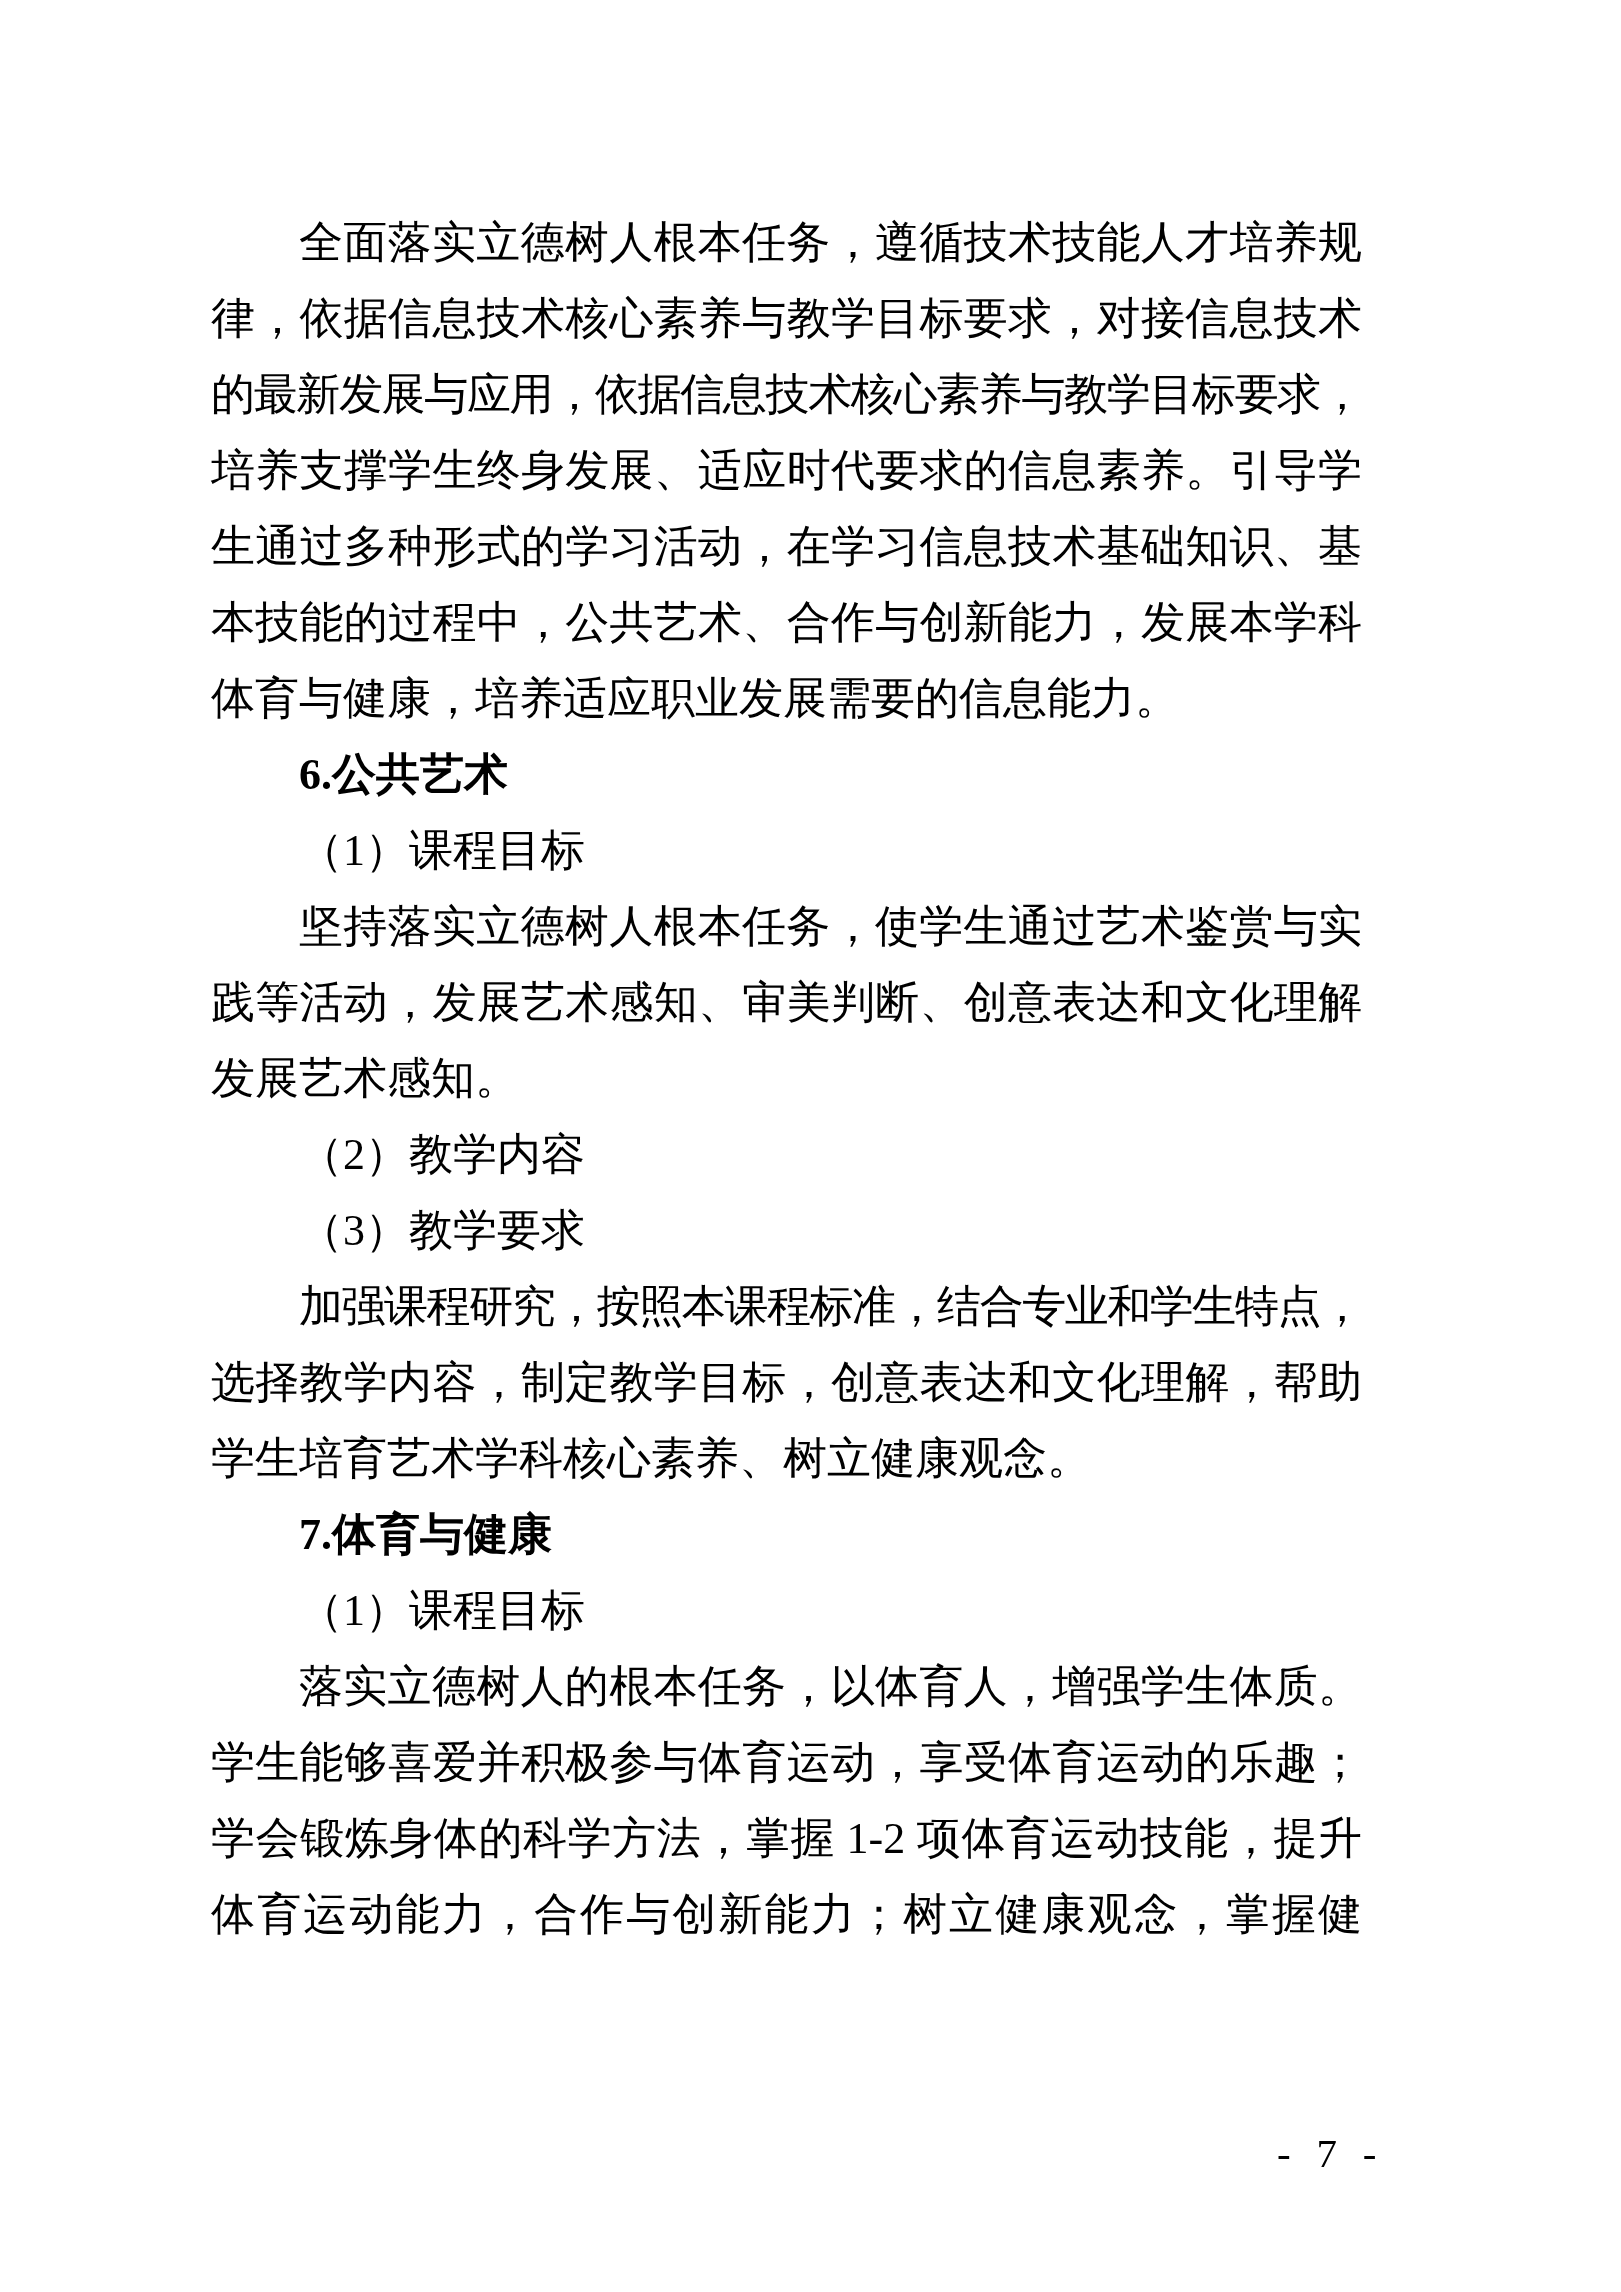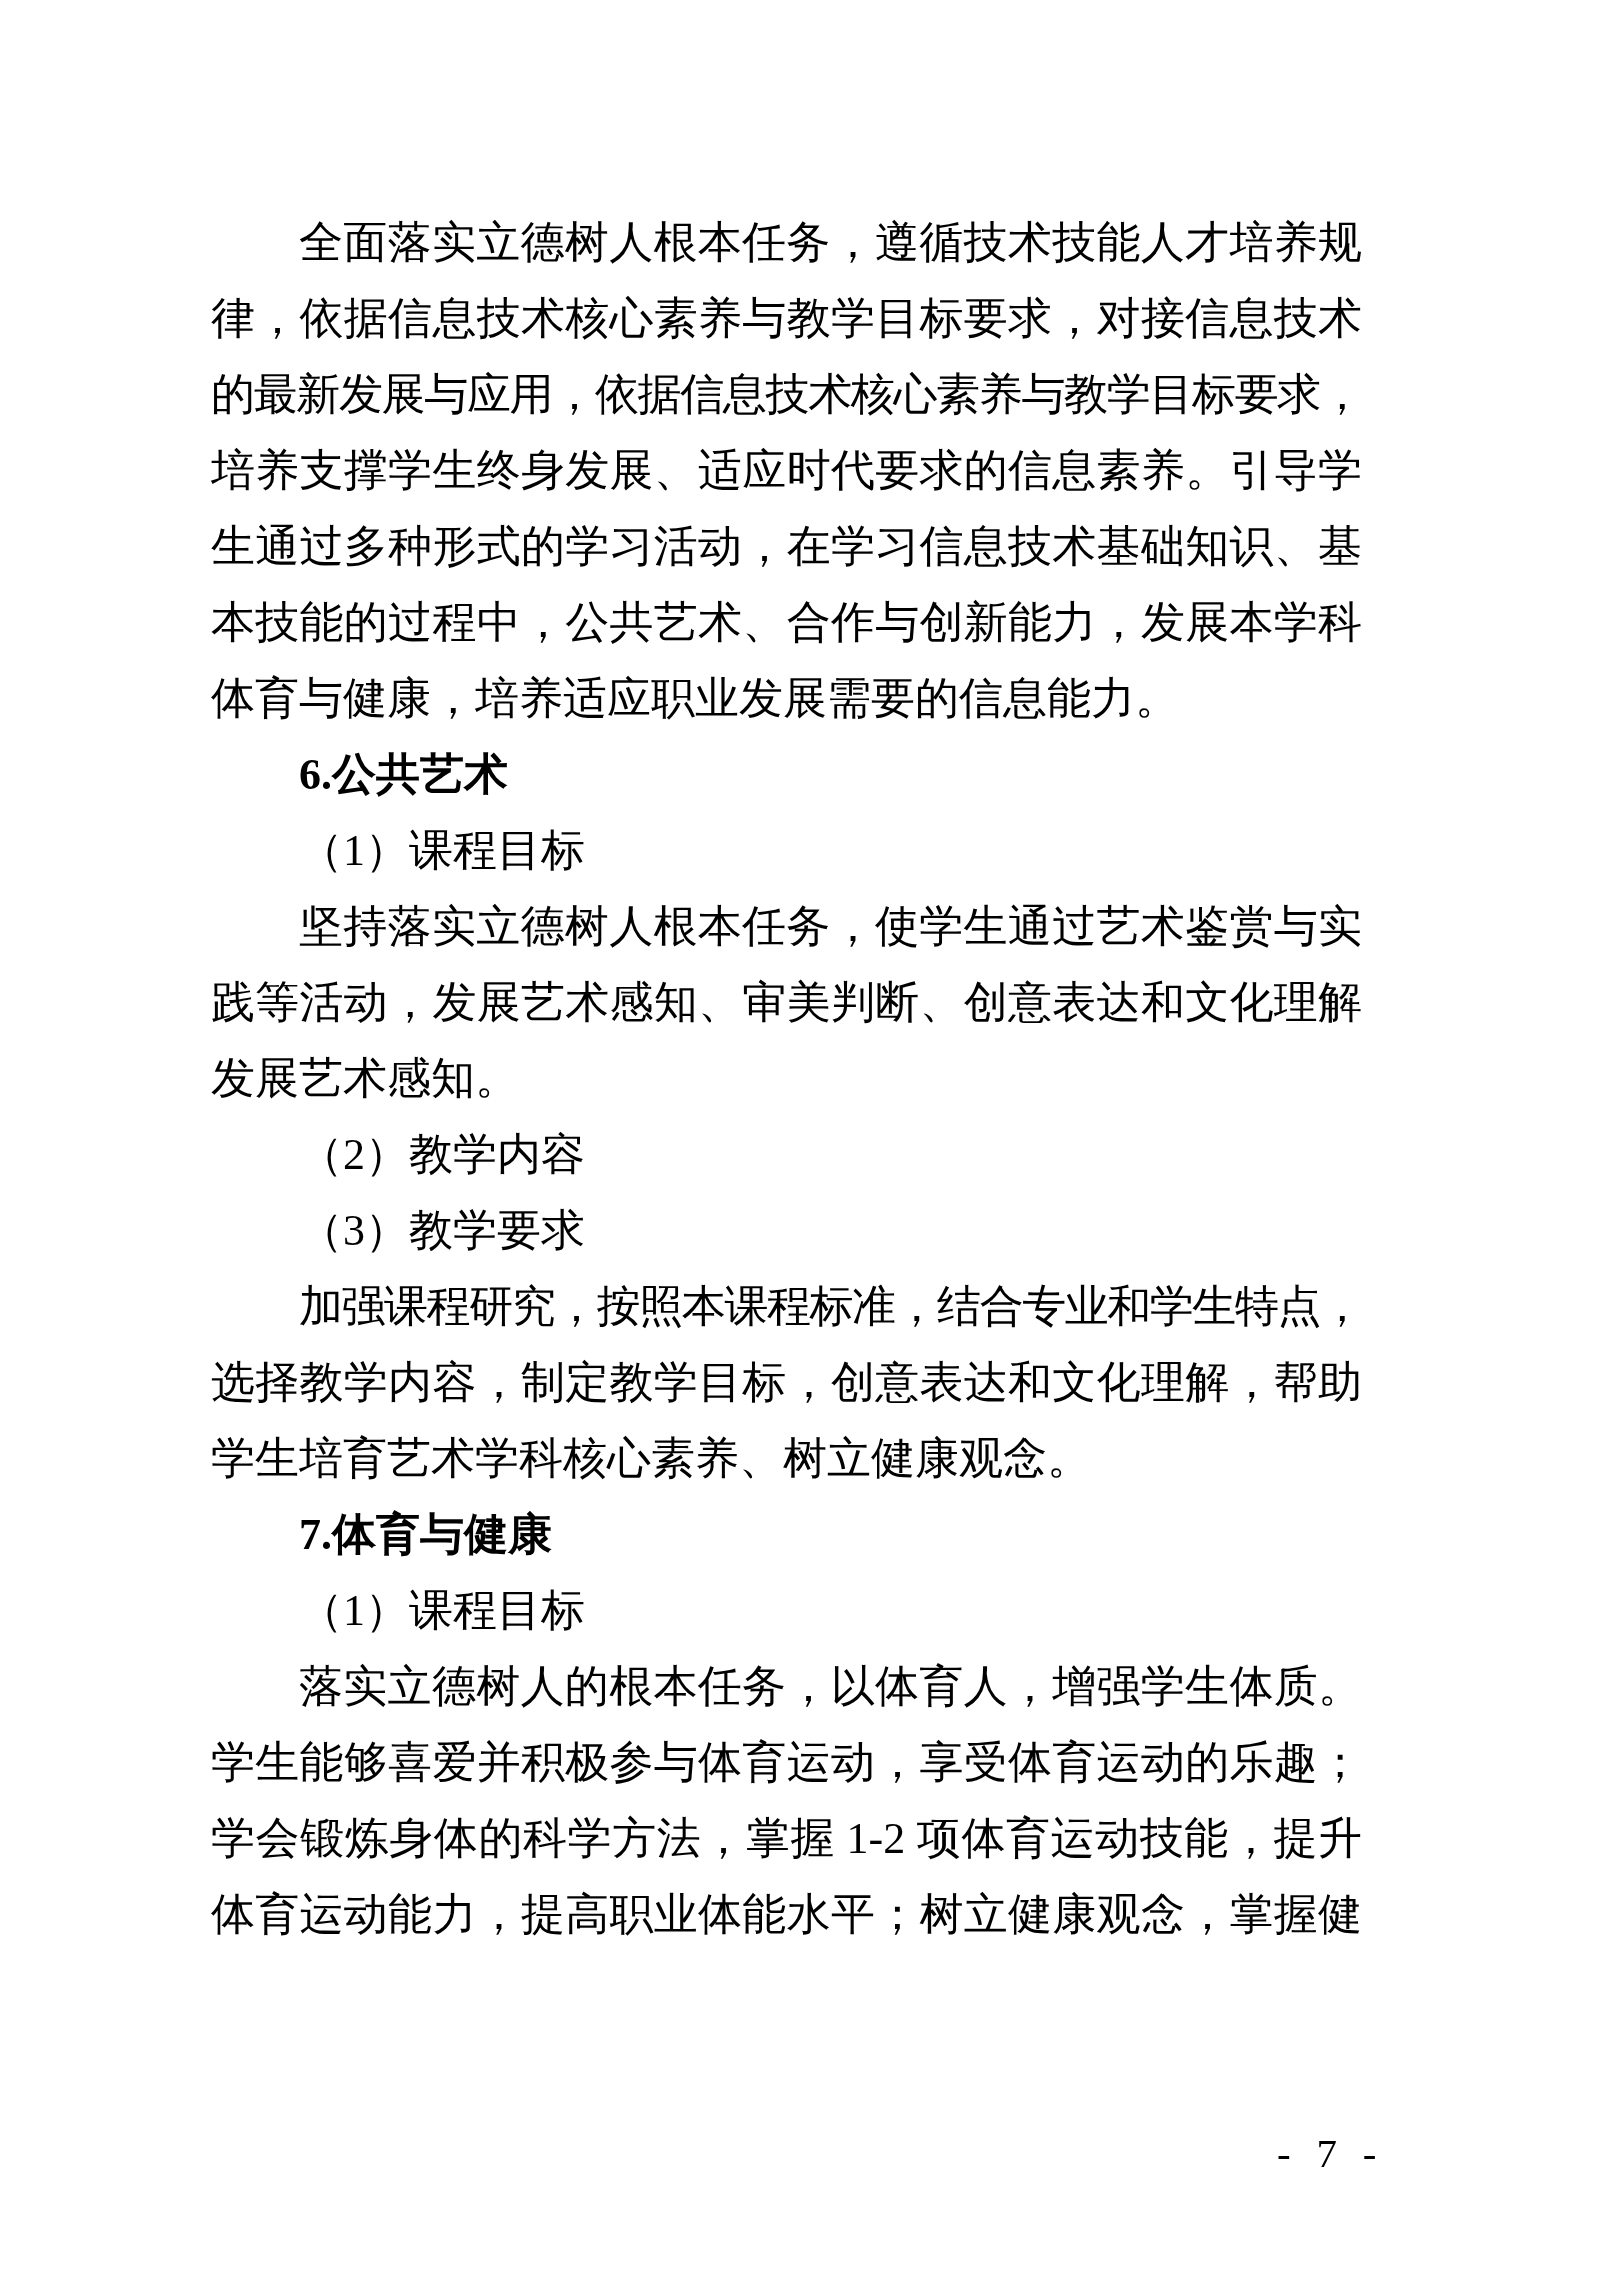--- a/index.html
+++ b/index.html
@@ -73,18 +73,18 @@
     <div class="ln indent">（3）教学要求</div>
     <div class="ln indent fill tight">加强课程研究，按照本课程标准，结合专业和学生特点，</div>
     <div class="ln fill">选择教学内容，制定教学目标，创意表达和文化理解，帮助</div>
     <div class="ln">学生培育艺术学科核心素养、树立健康观念。</div>
 
     <div class="ln indent heading">7.体育与健康</div>
     <div class="ln indent">（1）课程目标</div>
     <div class="ln indent fill">落实立德树人的根本任务，以体育人，增强学生体质。</div>
     <div class="ln fill">学生能够喜爱并积极参与体育运动，享受体育运动的乐趣；</div>
     <div class="ln fill">学会锻炼身体的科学方法，掌握 1-2 项体育运动技能，提升</div>
-    <div class="ln fill">体育运动能力，提高职业体能水平；树立健康观念，掌握健</div>
+    <div class="ln fill">体育运动能力，合作与创新能力；树立健康观念，掌握健</div>
   </div>
 
   <div class="footer">- 7 -</div>
 </div>
 
 
 </body></html>

